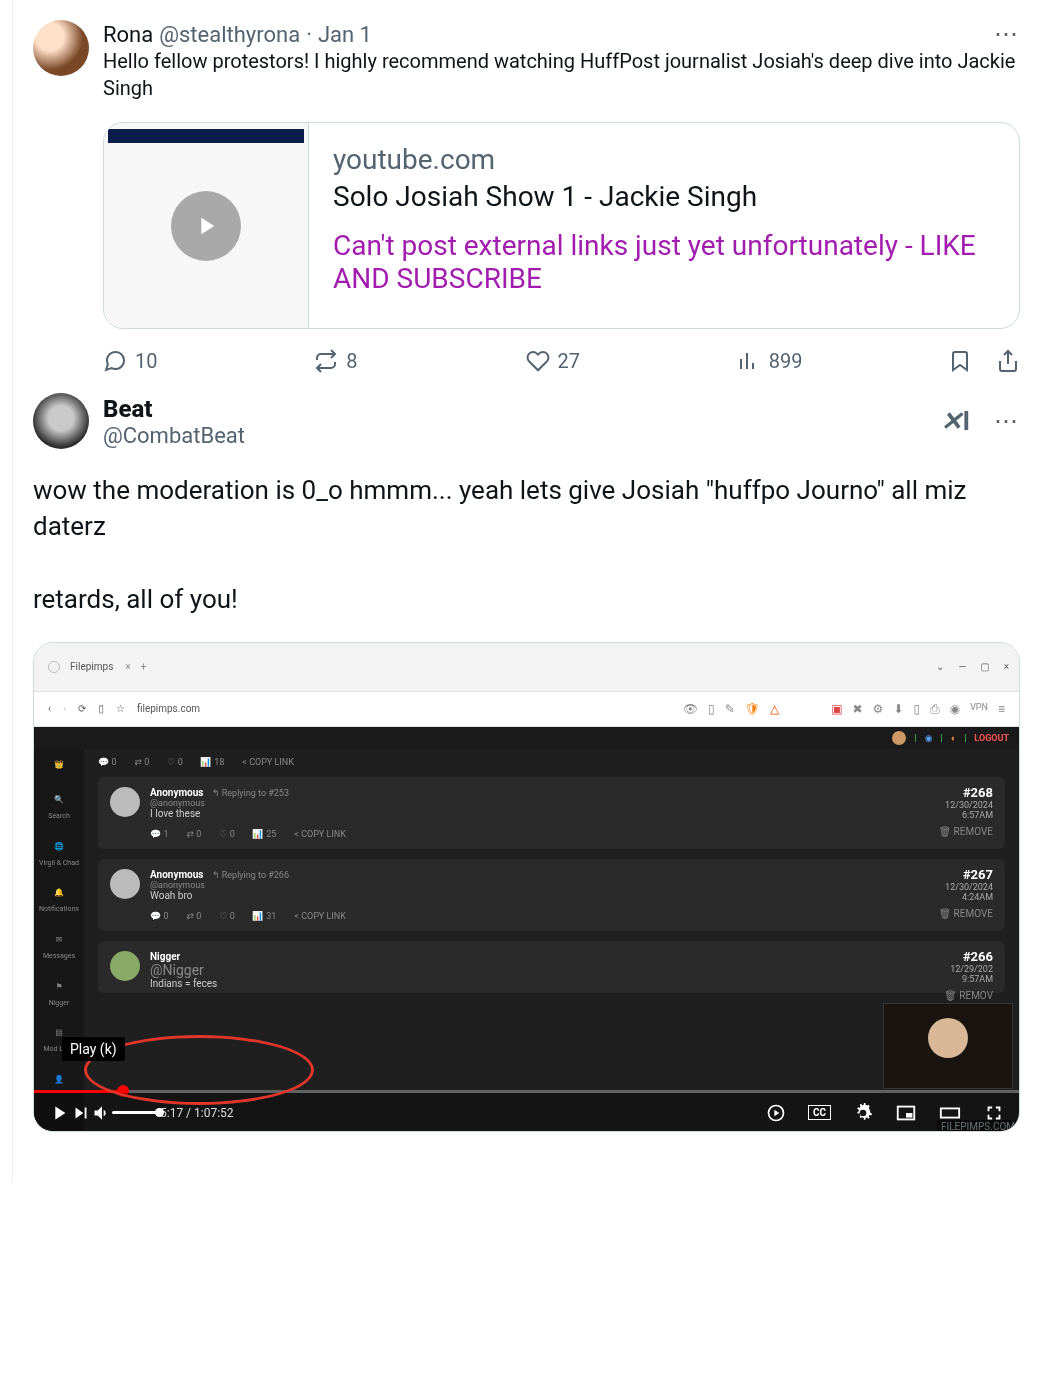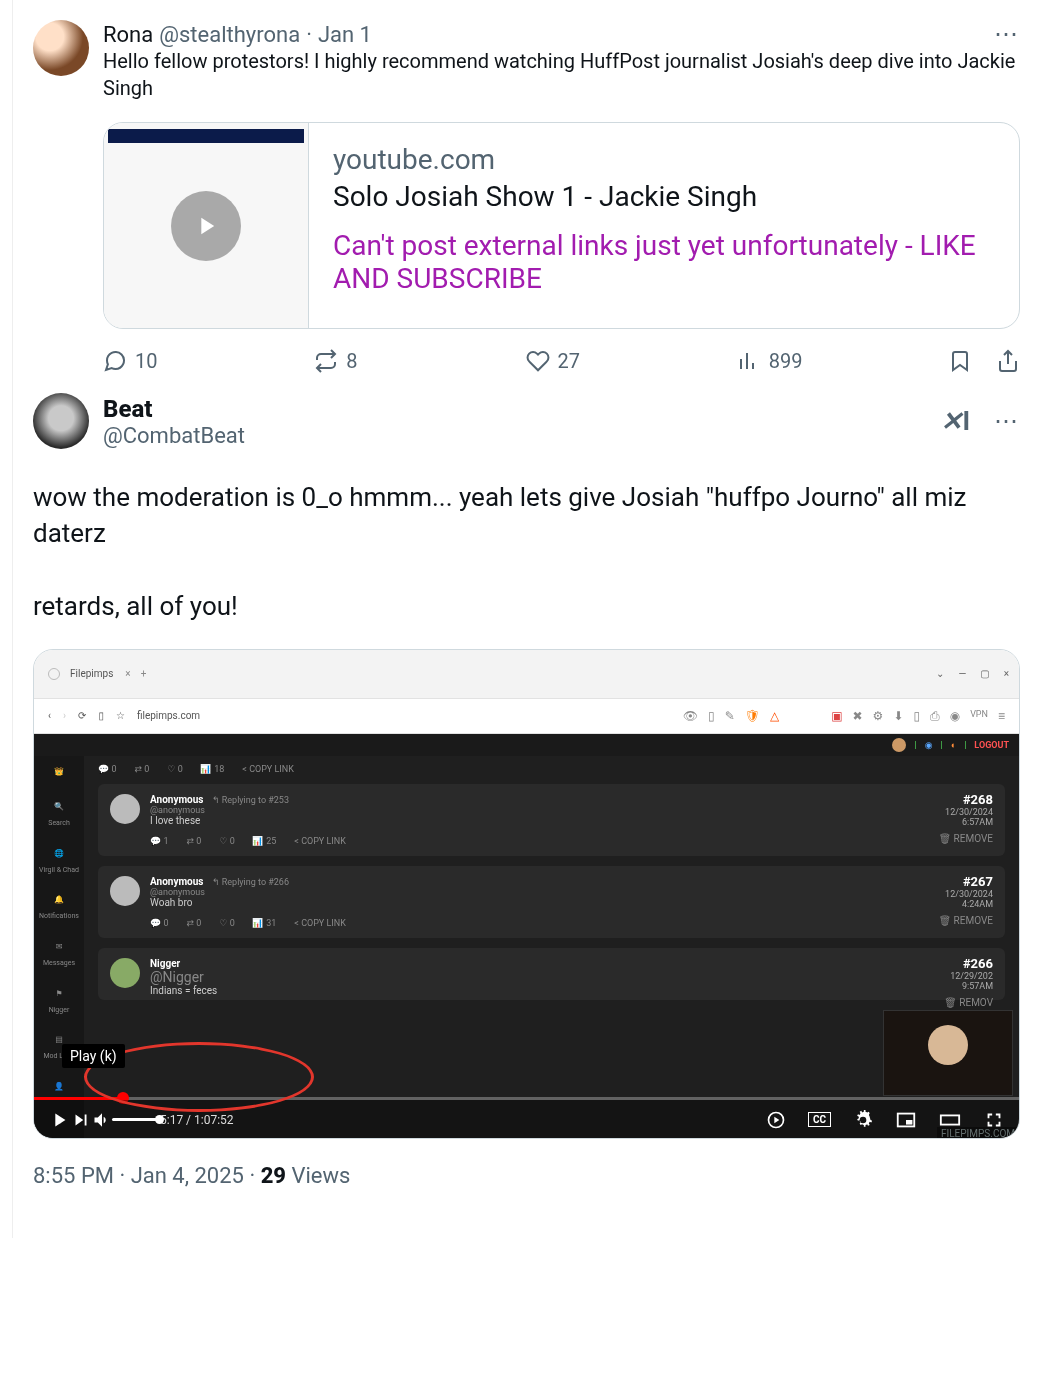--- a/index.html
+++ b/index.html
@@ -35,21 +35,21 @@
   
   
   .main { padding: 20px; }
   .main-head { display: flex; gap: 14px; align-items: center; }
   .avatar.beat { background: radial-gradient(circle at 50% 45%, #c9c9c9 30%, #2b2b2b 70%); }
   .main .name { font-size: 24px; font-weight: 800; }
   .main .handle2 { color: #536471; font-size: 22px; }
   .head-icons { margin-left: auto; display: flex; gap: 24px; color: #536471; align-items: center; }
   .grok { font-size: 26px; font-weight: 700; font-style: italic; }
   
-  .main-text { font-size: 26px; line-height: 1.4; margin-top: 30px; }
+  .main-text { font-size: 26px; line-height: 1.4; margin-top: 23px; }
   
   .media { margin-top: 24px; border: 1px solid #cfd9de; border-radius: 20px; overflow: hidden; position: relative; height: 490px; }
   .browser-chrome { height: 48px; background: #f3f3f3; display: flex; align-items: center; padding: 0 14px; font-size: 10px; color: #555; gap: 10px; position: relative; }
   .tab { display:flex; align-items:center; gap:6px; }
   .tab-x { margin-left: 6px; color: #888; }
   .urlbar-row { height: 36px; background: #fff; border-top: 1px solid #e2e2e2; border-bottom: 1px solid #e2e2e2; display: flex; align-items: center; padding: 0 14px; font-size: 10px; color: #555; gap: 12px; }
   .urlbar { flex: 1; }
   .url-icons { display: flex; gap: 10px; color: #888; font-size: 12px; }
   .dot-s { width:12px; height:12px; border-radius:50%; border:1px solid #bbb; }
   .win-btns { position:absolute; right:10px; display:flex; gap:14px; color:#666; }
@@ -363,17 +363,14 @@
                 <rect x="2" y="7" width="20" height="10" fill="none" stroke="#fff" stroke-width="2"></rect>
               </svg>
             <svg width="22" height="22" viewBox="0 0 24 24">
                 <path d="M7 14H5v5h5v-2H7v-3zm-2-4h2V7h3V5H5v5zm12 7h-3v2h5v-5h-2v3zM14 5v2h3v3h2V5h-5z"></path>
               </svg>
           </div>
         </div>
       </div>
     </div>
 
-    <div class="timestamp">
-      <span>8:55 PM · Jan 4, 2025</span> · <b>29</b> <span>Views</span>
-    </div>
   </div>
 </div>
 
 </body></html>

